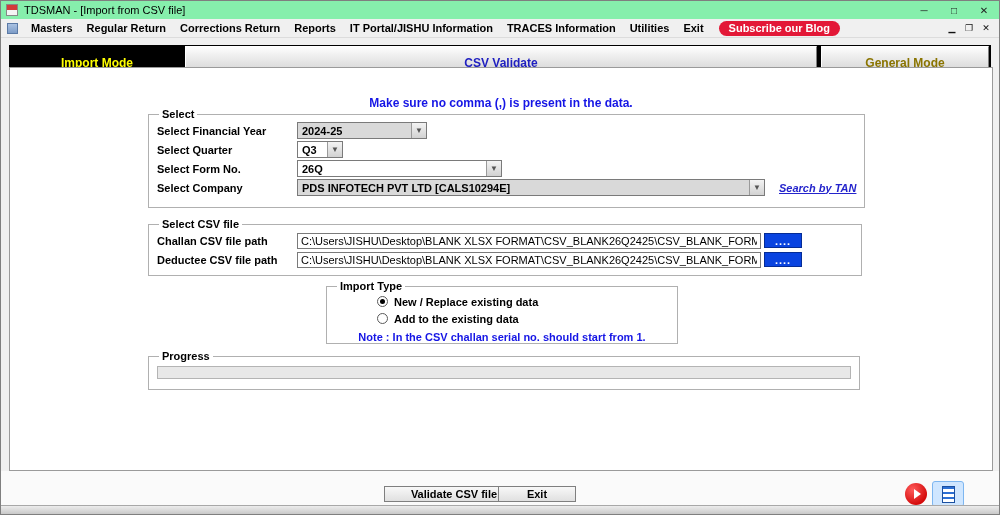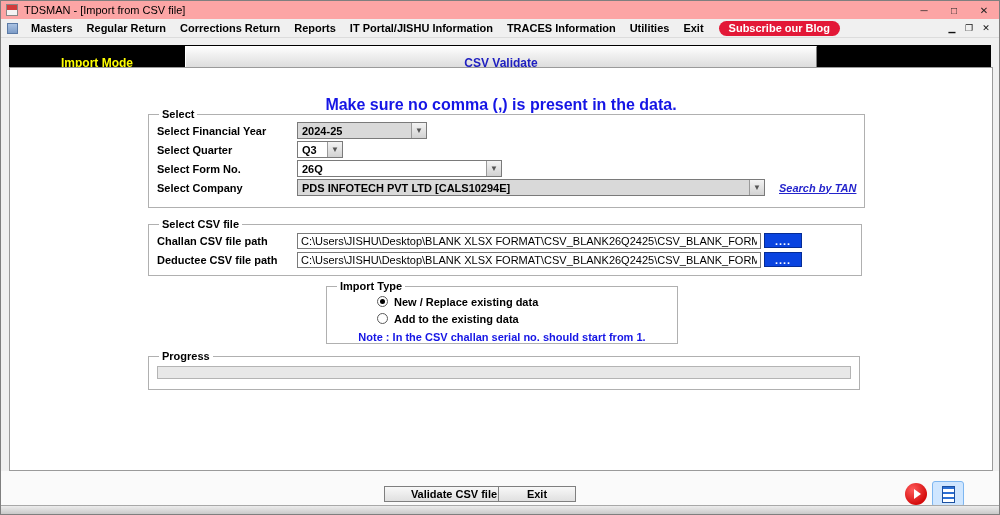--- a/index.html
+++ b/index.html
@@ -5,21 +5,21 @@
   * { margin:0; padding:0; box-sizing:border-box; }
   html,body { width:1000px; height:515px; }
   body {
     font-family:"Liberation Sans", sans-serif;
     font-size:11px; color:#000;
     background:#f0f0f0; position:relative; overflow:hidden;
     border:1px solid #7f7f7f;
   }
 
   
-  .titlebar { position:absolute; top:0; left:0; right:0; height:18px; background:#fca5a5; display:flex; align-items:center; }
+  .titlebar { position:absolute; top:0; left:0; right:0; height:18px; background:#86efac; display:flex; align-items:center; }
   .app-icon { width:12px; height:12px; margin:0 6px 0 5px; background:linear-gradient(180deg,#d23b3b 0 55%,#f4f4f4 55% 100%); border:1px solid #888; flex:none; }
   .title-text { font-size:11px; white-space:nowrap; }
   .win-controls { margin-left:auto; display:flex; height:100%; }
   .win-btn { width:30px; height:100%; display:flex; align-items:center; justify-content:center; font-size:10px; color:#222; }
 
   
   .menubar { position:absolute; top:18px; left:0; right:0; height:19px; background:#f0f0f0; display:flex; align-items:center; border-bottom:1px solid #dcdcdc; }
   .mdi-icon { width:11px; height:11px; margin:0 6px; background:linear-gradient(180deg,#aac2e2,#7d9cc7); border:1px solid #5b7aa6; flex:none; }
   .menu-item { padding:0 7px; line-height:19px; white-space:nowrap; cursor:default;font-weight:bold; }
   .subscribe { margin-left:8px; background:#e31837; color:#fff; font-weight:bold; border-radius:9px; padding:1px 10px 2px; white-space:nowrap; }
@@ -28,21 +28,21 @@
 
   
   .modebar { position:absolute; top:44px; left:8px; right:8px; height:36px; background:#000; }
   .seg { position:absolute; top:1px; bottom:1px; display:flex; align-items:center; justify-content:center; font-weight:bold; font-size:12px; white-space:nowrap; }
   .seg-import  { left:4px; width:168px; background:#000; color:#ffff00; }
   .seg-csv     { left:176px; width:632px; background:linear-gradient(180deg,#fdfdfd,#c9c9c9); border:1px solid; border-color:#ffffff #7f7f7f #7f7f7f #ffffff; color:#2020c0; }
   .seg-general { left:812px; right:2px; background:linear-gradient(180deg,#fdfdfd,#c9c9c9); border:1px solid; border-color:#ffffff #7f7f7f #7f7f7f #ffffff; color:#8a7400; }
 
   
   .main-panel { position:absolute; top:66px; left:8px; width:984px; height:404px; background:#fff; border:1px solid #9a9a9a; }
-  .warning { position:absolute; top:28px; left:0; right:0; text-align:center; color:#1515e5; font-weight:bold; font-size:16px; }
+  .warning { position:absolute; top:28px; left:0; right:0; text-align:center; color:#1515e5; font-weight:bold; font-size:12px; }
 
   fieldset { position:absolute; border:1px solid #b0b0b0; padding:1px 8px 4px; background:transparent; }
   legend { font-weight:bold; padding:0 3px; margin-left:2px; font-size:11px; }
 
   .fs-select   { left:138px; top:40px;  width:714px; height:100px; }
   .fs-csv      { left:138px; top:150px; width:714px; height:58px; }
   .fs-import   { left:316px; top:212px; width:352px; height:64px; }
   .fs-progress { left:138px; top:282px; width:712px; height:40px; }
 
   .frow { display:flex; align-items:center; height:19px; }
@@ -109,20 +109,21 @@
   <div class="mdi-controls">
     <span class="mdi-btn">▁</span>
     <span class="mdi-btn">❐</span>
     <span class="mdi-btn">✕</span>
   </div>
 </div>
 
 <div class="modebar">
   <div class="seg seg-import">Import Mode</div>
   <div class="seg seg-csv">CSV Validate</div>
+  <div class="seg seg-general">General Mode</div>
 </div>
 
 <div class="main-panel">
   <div class="warning">Make sure no comma (,) is present in the data.</div>
 
   <fieldset class="fs-select">
     <legend>Select</legend>
     <div class="frow">
       <span class="flabel">Select Financial Year</span>
       <div class="combo gray w-fy">

